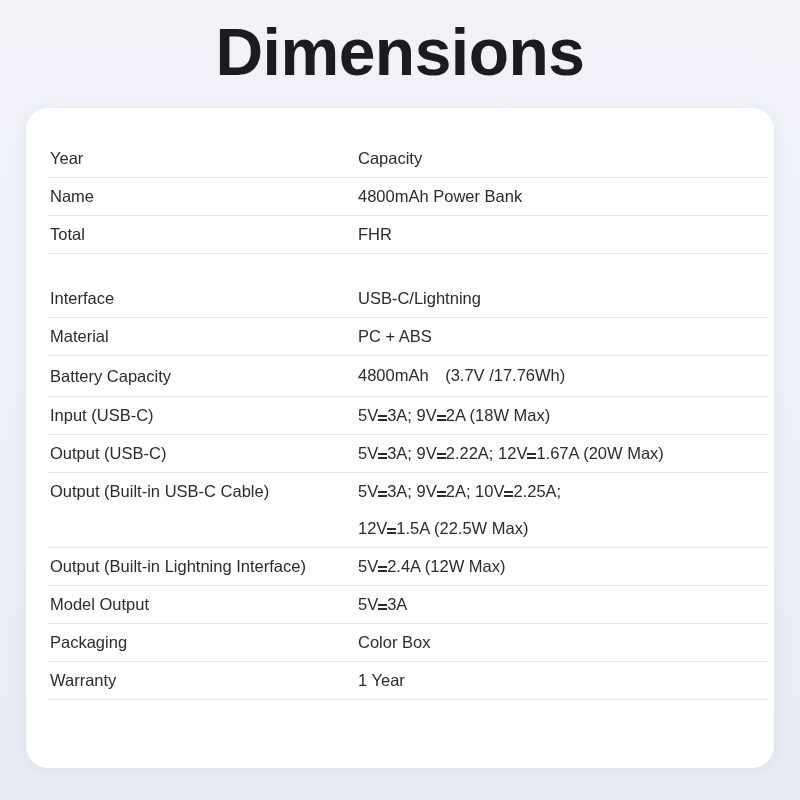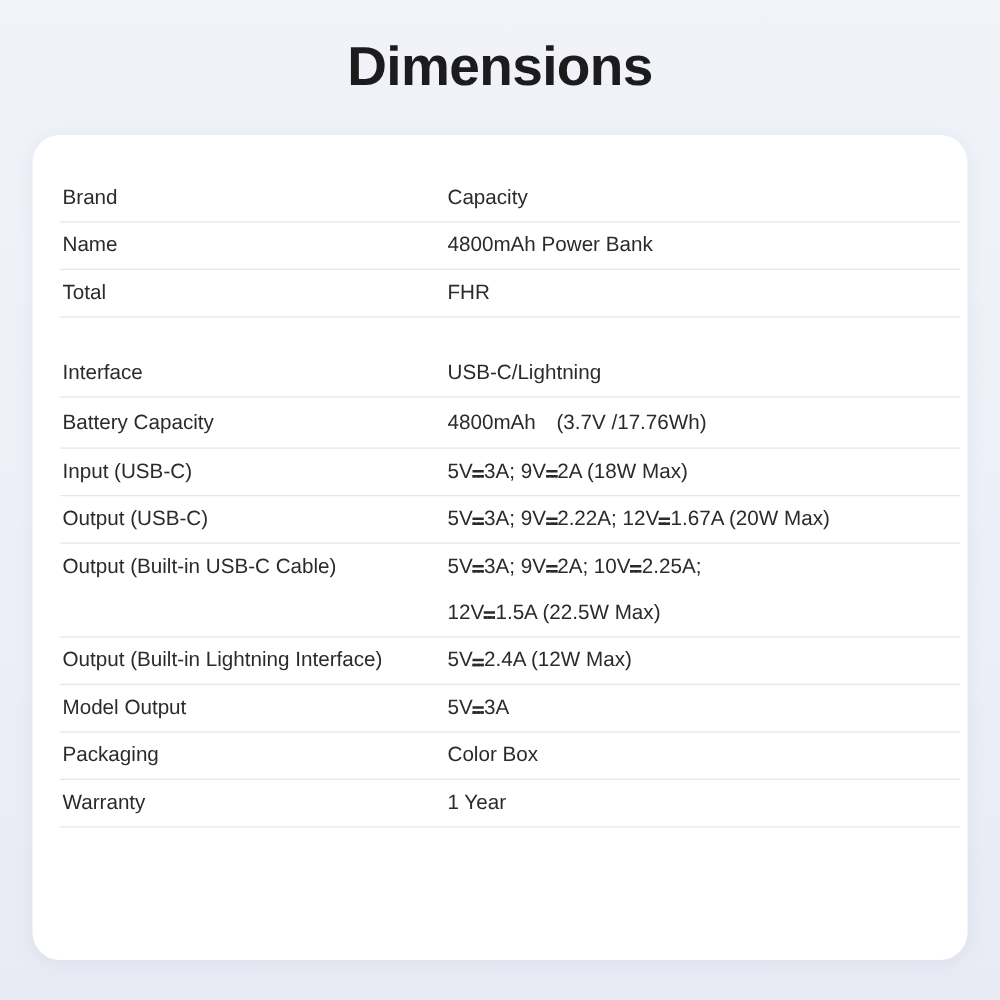--- a/index.html
+++ b/index.html
@@ -15,25 +15,25 @@
   }
   .page {
     position: relative;
     width: 800px;
     height: 800px;
     background: linear-gradient(180deg, #f1f3f9 0%, #eceff7 60%, #e8ebf4 100%);
     box-sizing: border-box;
   }
   .title {
     text-align: center;
-    font-size: 44px;
+    font-size: 66px;
     font-weight: bold;
     color: #1c1c1e;
     letter-spacing: -0.5px;
-    padding-top: 30px;
+    padding-top: 16px;
     line-height: 1.1;
   }
   .card {
     position: absolute;
     left: 26px;
     top: 108px;
     width: 748px;
     height: 660px;
     background: #ffffff;
     border-radius: 22px;
@@ -107,21 +107,21 @@
 <body>
 
 <div class="page">
 
   <div class="title">Dimensions</div>
 
   <div class="card">
     <table class="spec-table">
       <tbody>
         <tr>
-          <td class="label">Brand</td>
+          <td class="label">Year</td>
           <td class="value">Capacity</td>
         </tr>
         <tr>
           <td class="label">Name</td>
           <td class="value">4800mAh Power Bank</td>
         </tr>
         <tr>
           <td class="label">Total</td>
           <td class="value">FHR</td>
         </tr>
@@ -129,20 +129,24 @@
         <tr class="gap">
           <td></td>
           <td></td>
         </tr>
 
         <tr>
           <td class="label">Interface</td>
           <td class="value">USB-C/Lightning</td>
         </tr>
         <tr>
+          <td class="label">Material</td>
+          <td class="value">PC + ABS</td>
+        </tr>
+        <tr>
           <td class="label">Battery Capacity</td>
           <td class="value">4800mAh　(3.7V /17.76Wh)</td>
         </tr>
 
         <tr>
           <td class="label">Input (USB-C)</td>
           <td class="value">
             <span>5V</span><span class="dc"></span><span>3A; 9V</span><span class="dc"></span><span>2A (18W Max)</span>
           </td>
         </tr>

